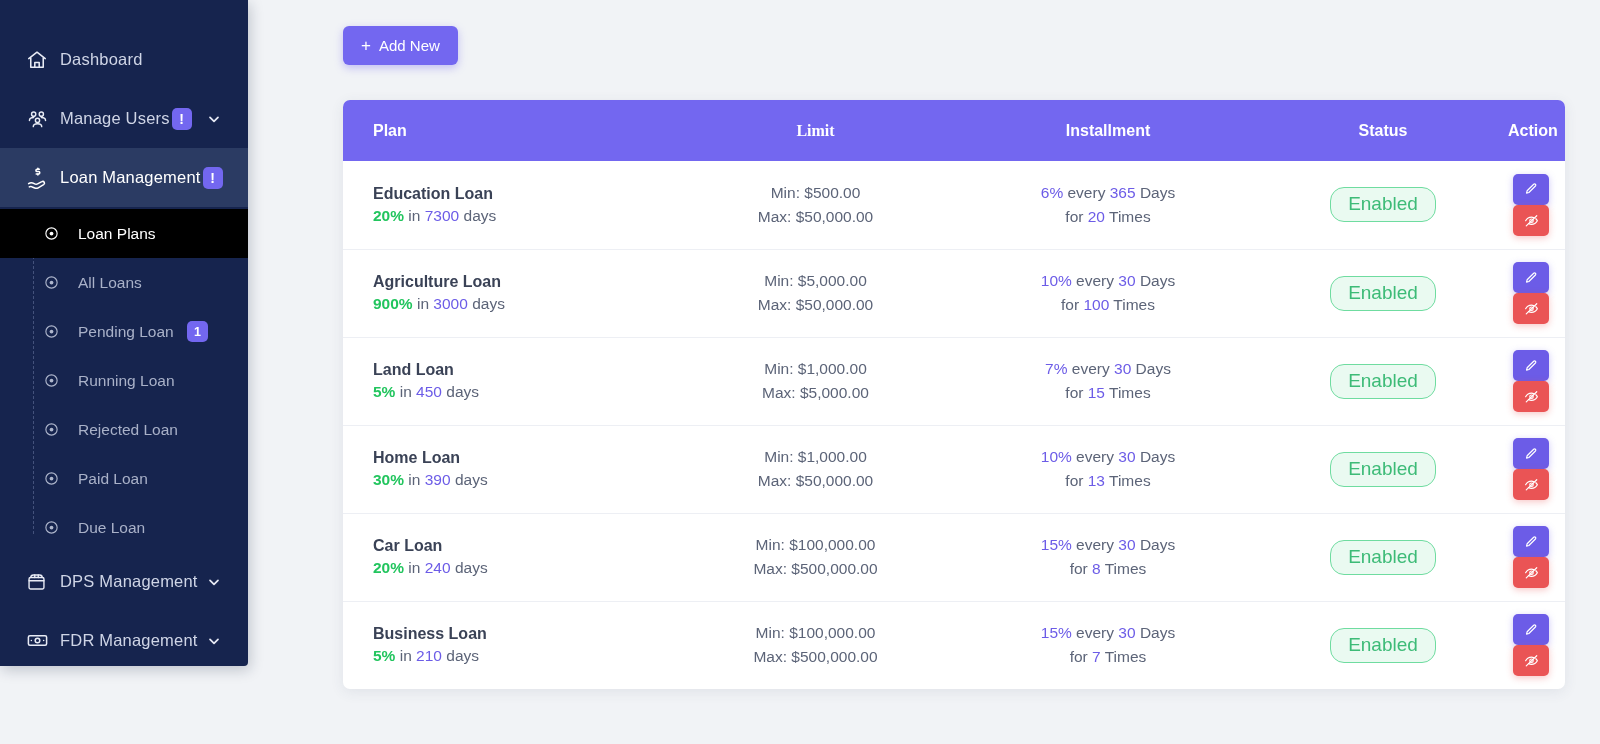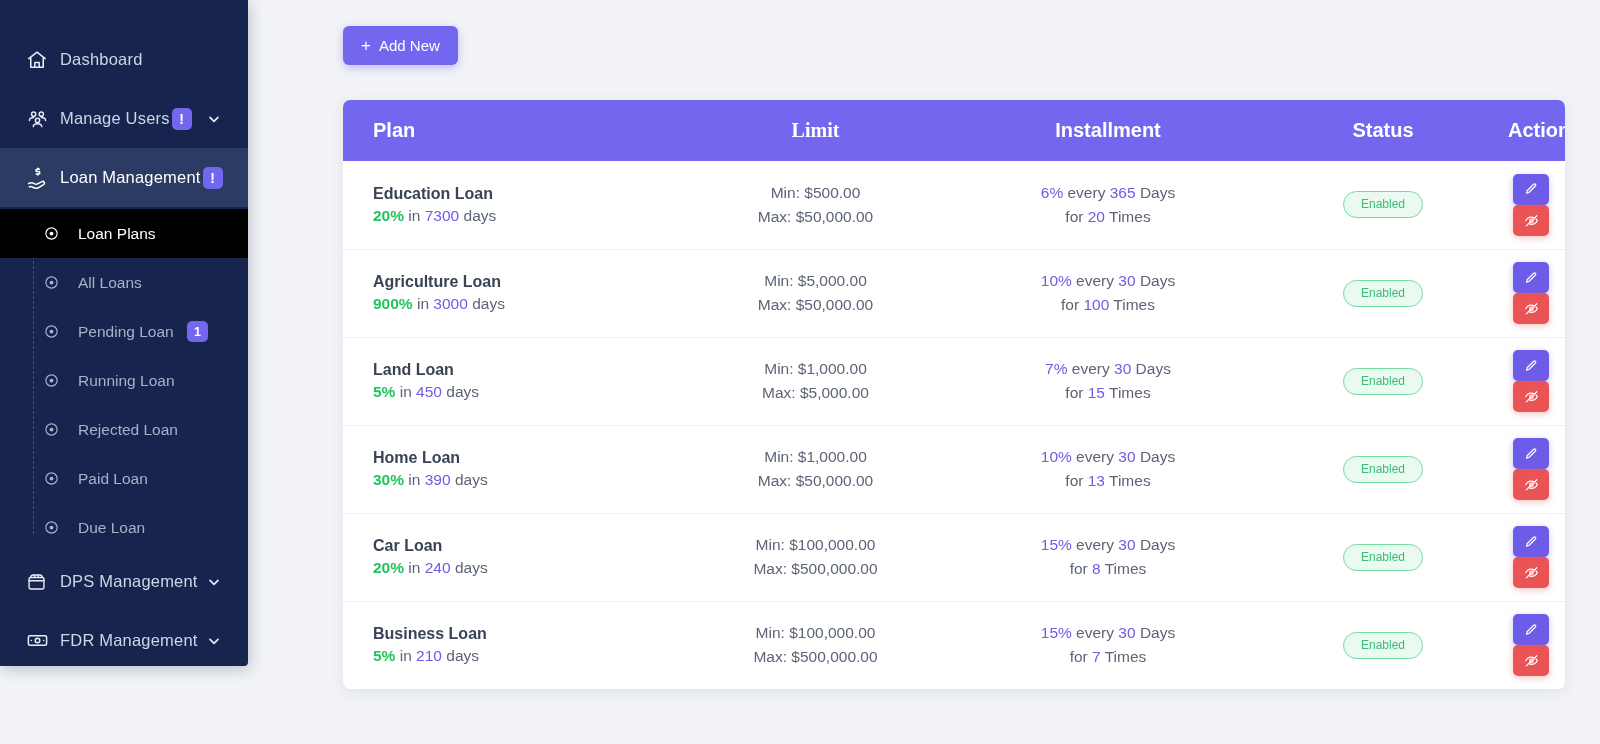--- a/index.html
+++ b/index.html
@@ -94,21 +94,21 @@
   #card {
     margin: 35px 35px 0 36px;
     background:#fff;
     border-radius: 7px;
     box-shadow: 0 3px 14px rgba(60,70,100,.09);
     overflow: hidden;
   }
   table { width: 100%; border-collapse: collapse; table-layout: fixed; }
   thead th {
     background: #7367f0; color: #fff;
-    font-size: 20px; font-weight: 700;
+    font-size: 16px; font-weight: 700;
     height: 61px; padding: 16px 0;
     text-align: center;
   }
   thead th.col-plan { text-align: left; padding-left: 30px; width: 330px;}
   thead th.col-limit { width: 285px; font-family: Liberation Serif, serif; }
   thead th.col-inst  { width: 300px; }
   thead th.col-status{ width: 250px; }
   thead th.col-action{ text-align: right; padding-right: 30px; }
 
   tbody tr { border-bottom: 1px solid #edeff4; }
@@ -122,21 +122,21 @@
   .p { color:#6c5ce7; }
 
   td.c-limit { text-align:center; line-height: 1.55; }
   td.c-inst  { text-align:center; line-height: 1.55; }
   td.c-status{ text-align:center; }
   td.c-action{ text-align:right; padding-right: 30px; }
 
   .pill {
     display:inline-block; padding: 5px 17px 6px;
     border: 1px solid #6fdca0; border-radius: 14px;
-    background: #eafaf1; color:#3dbb77; font-size: 12px;
+    background: #eafaf1; color:#3dbb77; font-size: 19px;
   }
   .act-btn {
     display:inline-flex; align-items:center; justify-content:center;
     width: 36px; height: 31px; border-radius: 5px; border:none;
     cursor:pointer; vertical-align: middle; margin-left: 5px;
   }
   .act-edit { background:#6c5ce7; box-shadow: 0 2px 7px rgba(108,92,231,.35); }
   .act-hide { background:#ea5455; box-shadow: 0 2px 7px rgba(234,84,85,.33); }
   .act-btn svg { display:block; }
 </style>

